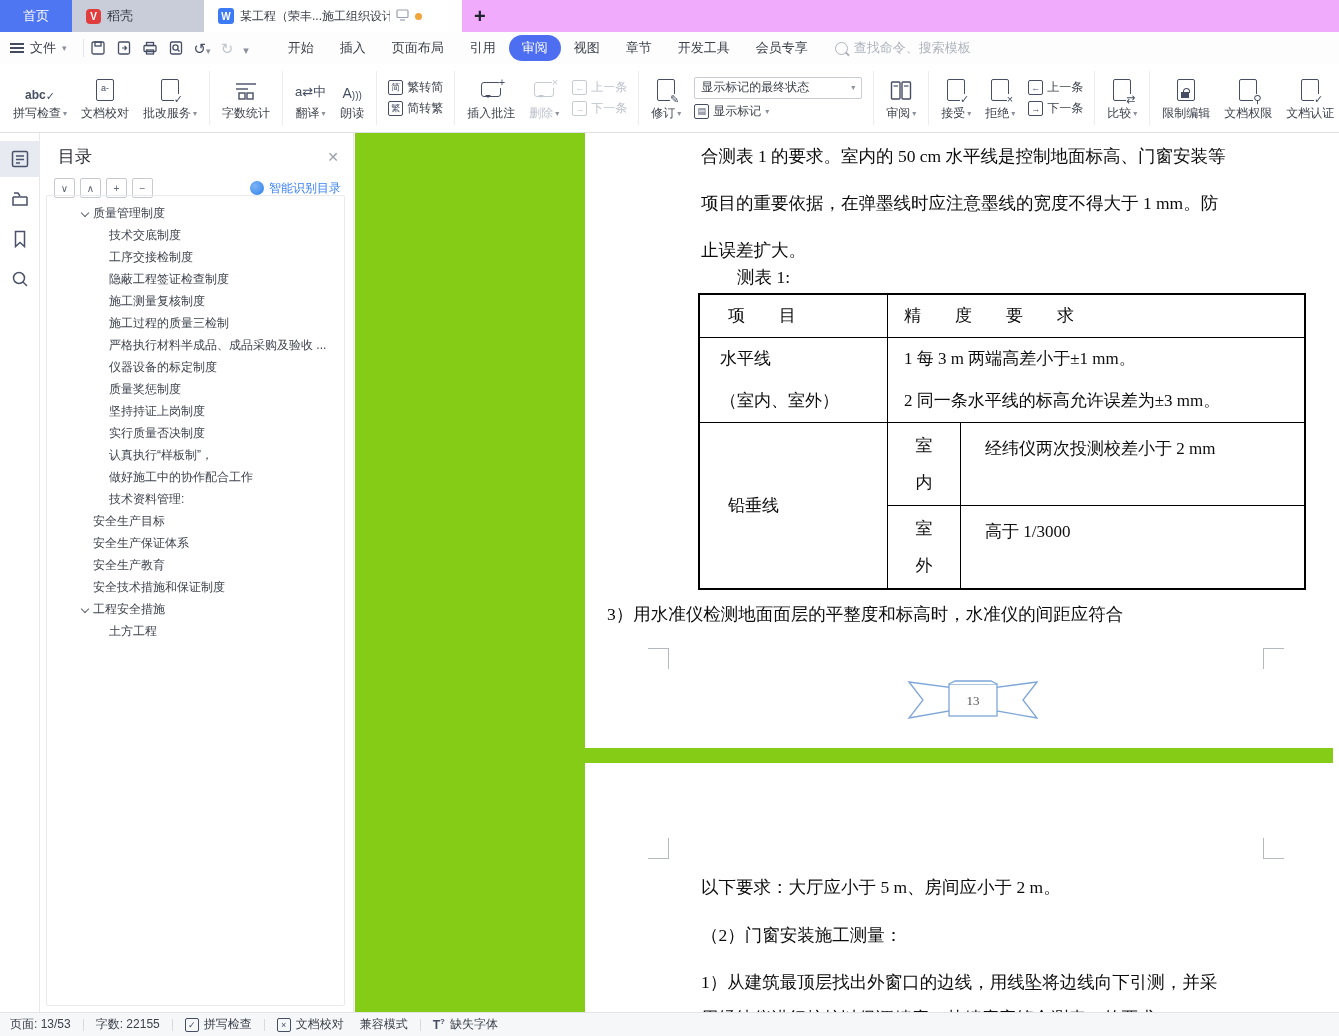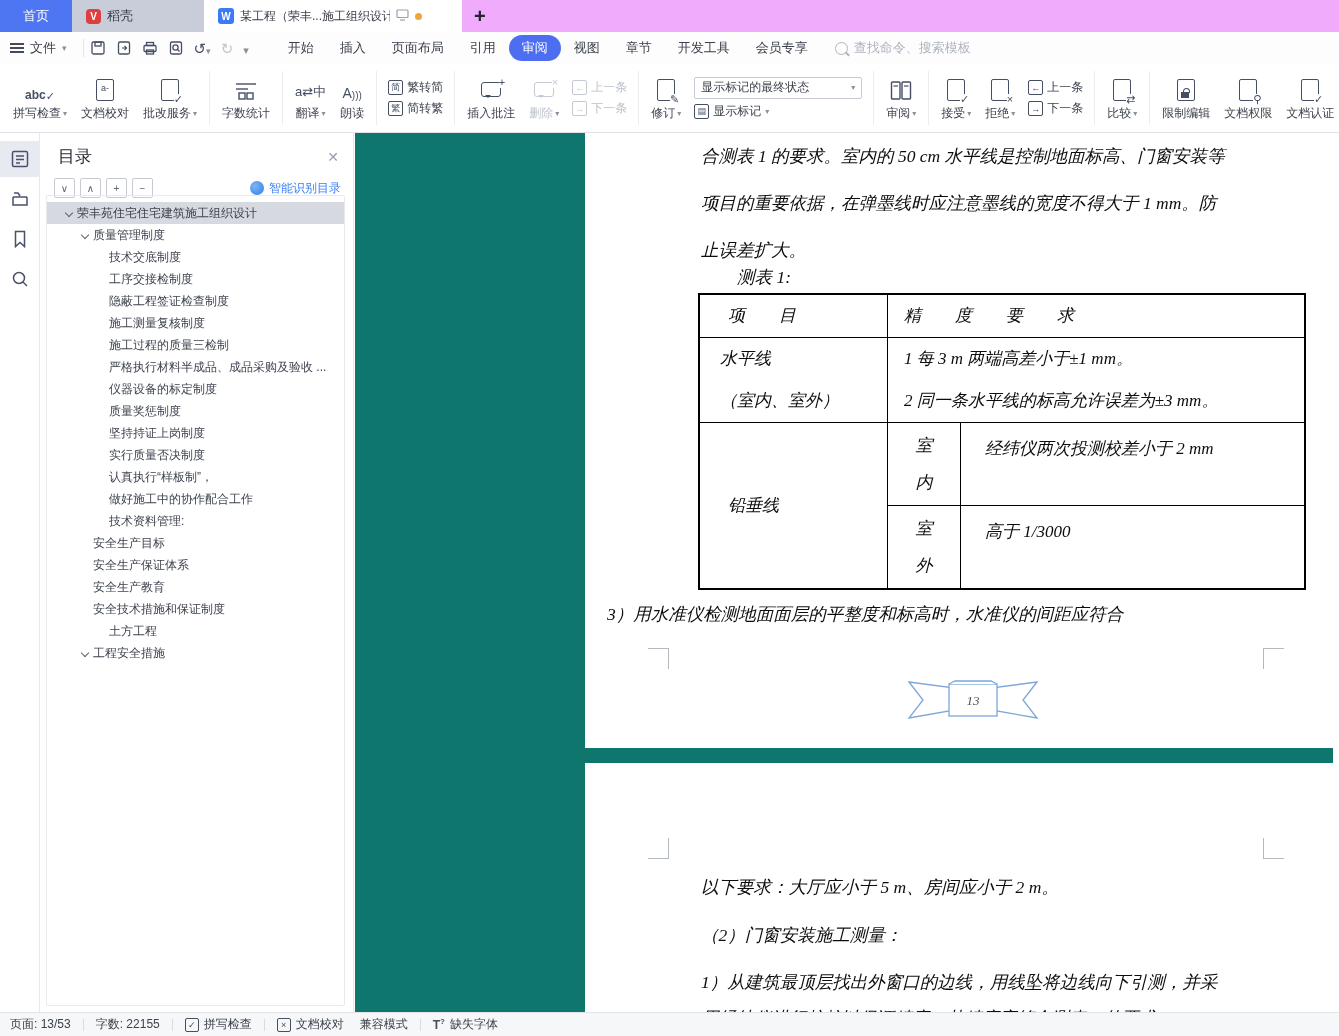--- a/index.html
+++ b/index.html
@@ -87,21 +87,21 @@
   .tree-box{position:absolute;left:6px;right:8px;top:62px;bottom:6px;border:1px solid #e8eaee;border-radius:2px;
             overflow:hidden;padding-top:6px;}
   .trow{display:flex;align-items:center;height:22px;font-size:12px;color:#3e434e;padding-right:4px;box-sizing:border-box;}
   .trow.sel{background:#d6d9df;}
   .chev{flex:0 0 14px;position:relative;height:14px;}
   .chev:after{content:"";position:absolute;left:3px;top:4px;width:5px;height:5px;border-right:1.4px solid #5c6370;border-bottom:1.4px solid #5c6370;}
   .chev.d:after{transform:rotate(45deg);}
   .chev.r:after{transform:rotate(-45deg);left:2px;}
   .tlabel{white-space:nowrap;overflow:hidden;}
 
-  .workspace{position:absolute;left:355px;top:0;right:6px;height:100%;background:#0f766e;overflow:hidden;font-style:italic;}
+  .workspace{position:absolute;left:355px;top:0;right:6px;height:100%;background:#84cc16;overflow:hidden;}
   .page{position:absolute;left:230px;width:754px;background:#fff;overflow:hidden;}
   .page1{top:0;height:615px;}
   .page2{top:630px;height:249px;}
   .doc{font-family:"Liberation Serif","DejaVu Serif",serif;font-size:17.5px;color:#0d0d0d;}
   .para{position:absolute;line-height:47px;white-space:nowrap;}
 
   
   .dtable{position:absolute;left:113px;top:160px;width:608px;border:2px solid #000;box-sizing:border-box;
           font-family:"Liberation Serif","DejaVu Serif",serif;font-size:17px;color:#0d0d0d;}
   .trh{display:flex;height:42px;}
@@ -488,24 +488,20 @@
         <span class="sqbtn">∨</span>
         <span class="sqbtn">∧</span>
         <span class="sqbtn">+</span>
         <span class="sqbtn">−</span>
         <span class="smart">
           <span class="ai-dot"></span>
           <span>智能识别目录</span>
         </span>
       </div>
       <div class="tree-box" id="tocTree">
-          <div class="trow sel" style="padding-left: 16px;">
-            <span class="chev d"></span>
-            <span class="tlabel">荣丰苑住宅住宅建筑施工组织设计</span>
-          </div>
           <div class="trow" style="padding-left: 32px;">
             <span class="chev d"></span>
             <span class="tlabel">质量管理制度</span>
           </div>
           <div class="trow" style="padding-left: 62px;">
             <span class="tlabel">技术交底制度</span>
           </div>
           <div class="trow" style="padding-left: 62px;">
             <span class="tlabel">工序交接检制度</span>
           </div>
@@ -547,26 +543,26 @@
           </div>
           <div class="trow" style="padding-left: 46px;">
             <span class="tlabel">安全生产保证体系</span>
           </div>
           <div class="trow" style="padding-left: 46px;">
             <span class="tlabel">安全生产教育</span>
           </div>
           <div class="trow" style="padding-left: 46px;">
             <span class="tlabel">安全技术措施和保证制度</span>
           </div>
-          <div class="trow" style="padding-left: 62px;">
-            <span class="tlabel">土方工程</span>
-          </div>
           <div class="trow" style="padding-left: 32px;">
             <span class="chev d"></span>
             <span class="tlabel">工程安全措施</span>
+          </div>
+          <div class="trow" style="padding-left: 62px;">
+            <span class="tlabel">土方工程</span>
           </div>
         </div>
     </div>
 
     <div class="workspace">
 
       <div class="page page1 doc">
         <div id="p1paras">
             <div class="para" style="top: 0px; left: 116px;">合测表 1 的要求。室内的 50 cm 水平线是控制地面标高、门窗安装等</div>
             <div class="para" style="top: 47px; left: 116px;">项目的重要依据，在弹墨线时应注意墨线的宽度不得大于 1 mm。防</div>

